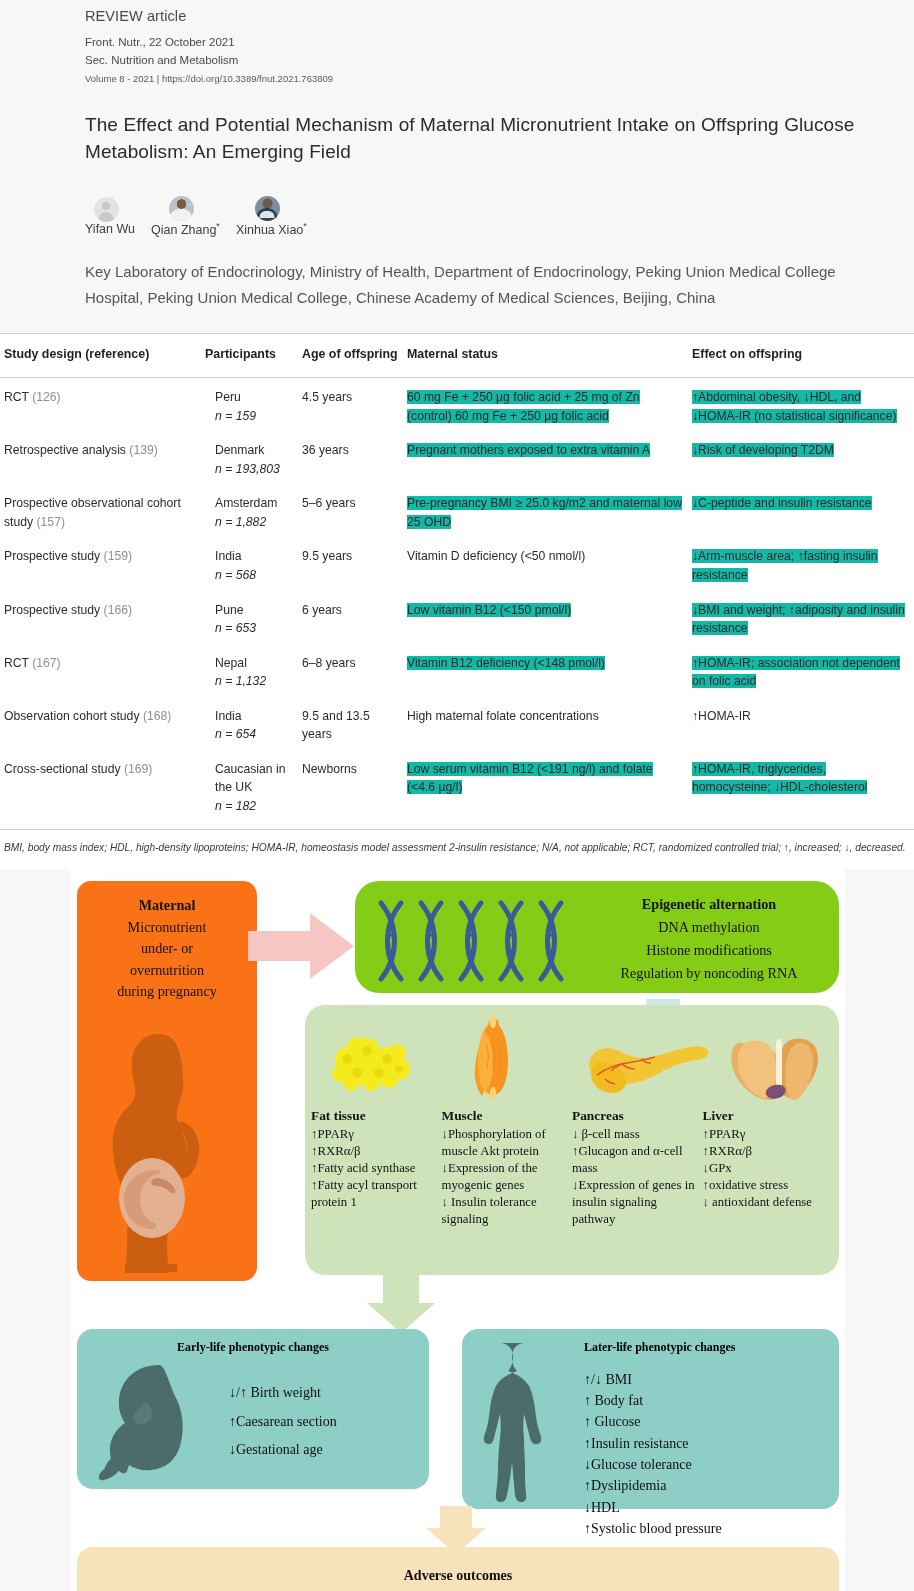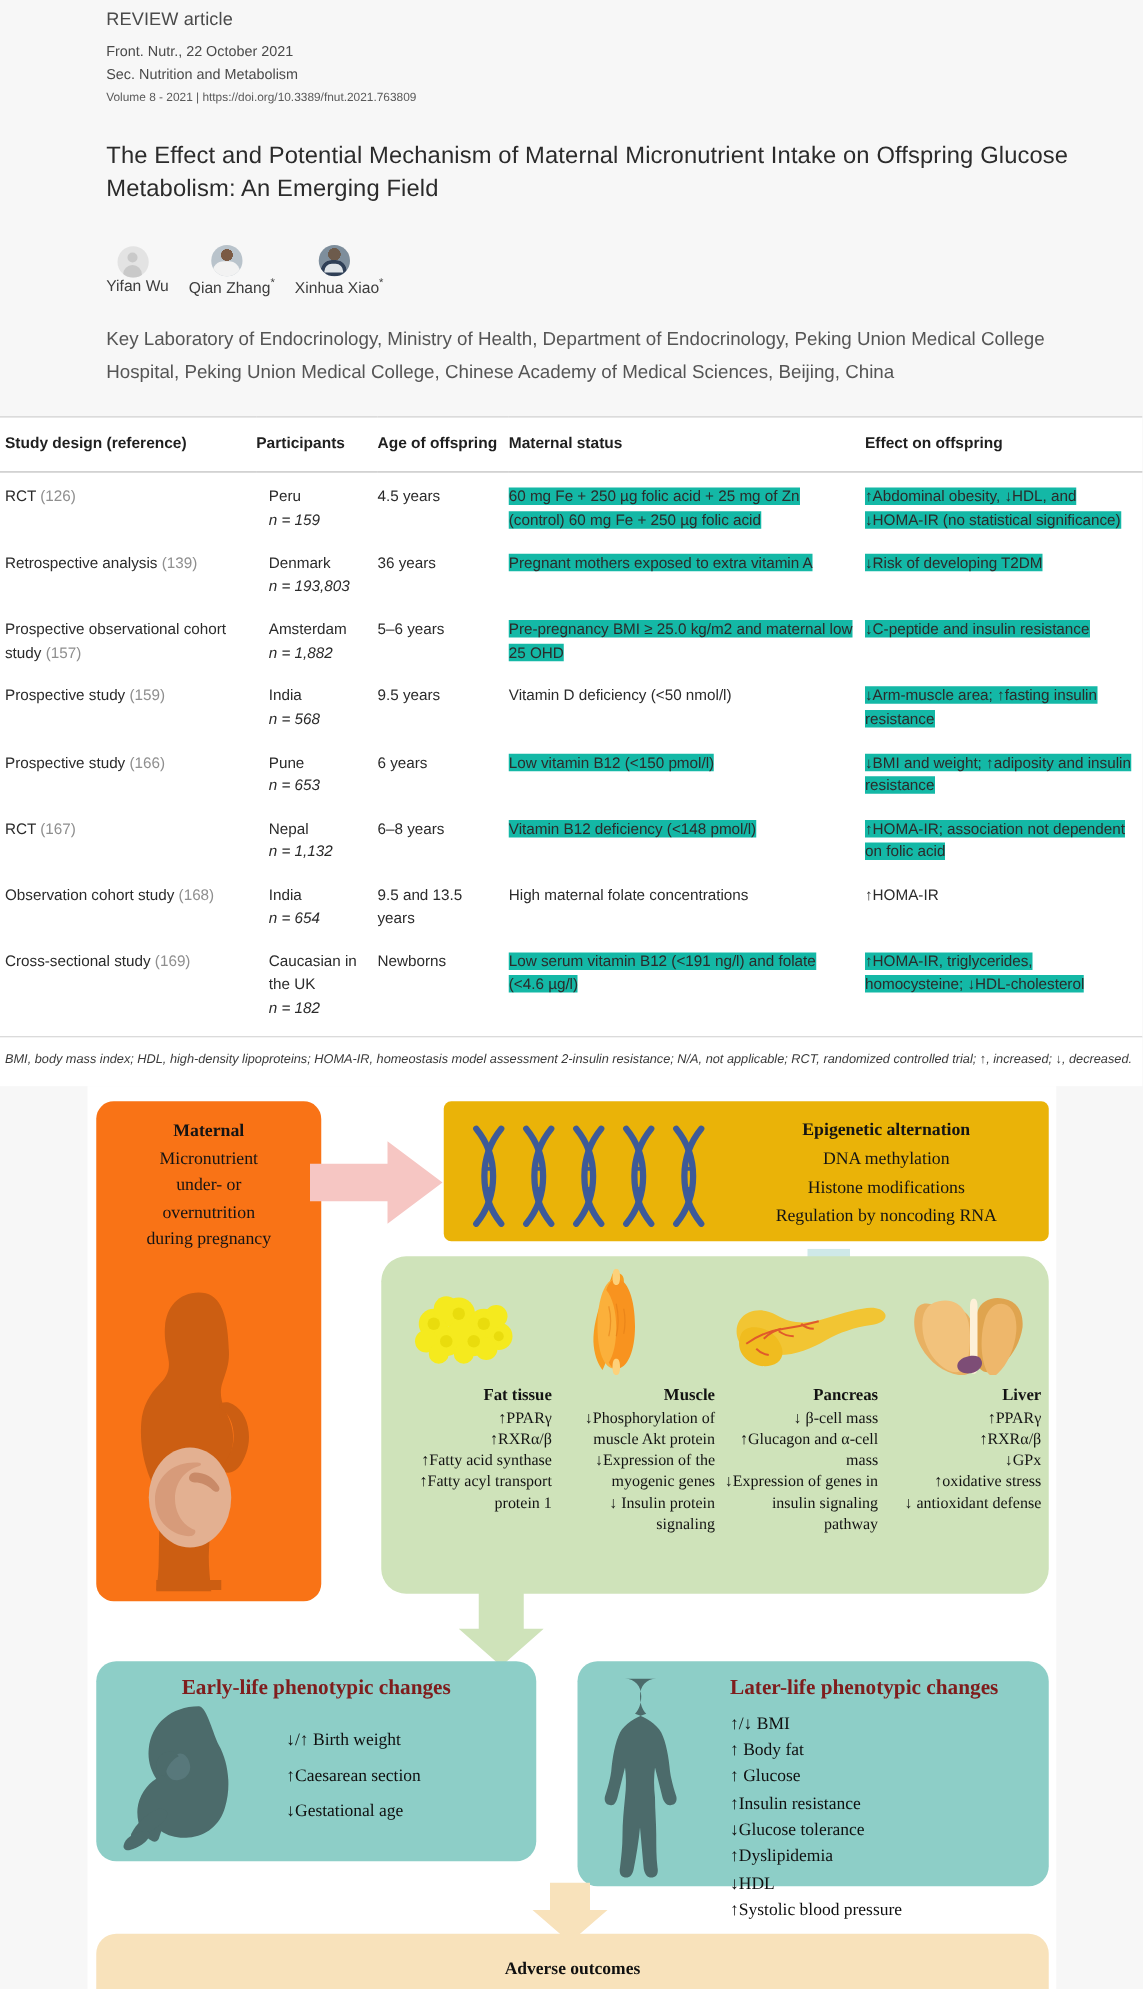--- a/index.html
+++ b/index.html
@@ -109,53 +109,53 @@
     text-align:center; font-size:14.2px; line-height:1.52; color:#141414;
   }
   .preg-svg { position:absolute; left:22px; top:145px; width:140px; height:250px; }
 
   .arrow-pink {
     position:absolute; left:178px; top:42px; width:108px; height:70px;
   }
 
   .box-epi {
     left:285px; top:12px; width:484px; height:112px;
-    background:#eab308; border-radius:6px;
+    background:#84cc16; border-radius:24px;
   }
   .dna-svg { position:absolute; left:18px; top:14px; width:205px; height:92px; }
   .epi-text {
     position:absolute; left:228px; top:12px; width:252px;
     text-align:center; font-size:14.2px; line-height:1.62; color:#141414;
   }
   .arrow-teal { position:absolute; left:562px; top:130px; width:62px; height:42px; }
 
   .box-organs {
     left:235px; top:136px; width:534px; height:270px;
     background:#cfe3ba; border-radius:20px;
   }
   .organ-imgs { position:absolute; left:0; top:10px; width:100%; height:85px; }
   .organ-cols {
     position:absolute; left:0; top:102px; width:100%;
     display:flex; justify-content:space-between; padding:0 6px;
   }
-  .organ-col { width:132px; text-align:right; font-size:12.8px; line-height:1.33; color:#131313; }
+  .organ-col { width:132px; text-align:left; font-size:12.8px; line-height:1.33; color:#131313; }
   .organ-col .organ-name { font-weight:700; font-size:13.4px; margin-bottom:1px; }
 
   .arrow-green { position:absolute; left:297px; top:404px; width:68px; height:60px; }
 
   .box-early {
     left:7px; top:460px; width:352px; height:160px;
     background:#8dcec7; border-radius:16px;
   }
   .box-later {
     left:392px; top:460px; width:377px; height:180px;
     background:#8dcec7; border-radius:16px;
   }
   .pheno-title {
-    text-align:center; font-weight:700; font-size:17px; color:#7f1d1d;
+    text-align:center; font-weight:700; font-size:12px; color:#000000;
     padding-top:11px;
   }
   .early-list {
     position:absolute; left:152px; top:50px; font-size:14px; line-height:2.05; color:#101010;
   }
   .fetus-svg { position:absolute; left:20px; top:32px; width:118px; height:120px; }
   .adult-svg { position:absolute; left:14px; top:12px; width:98px; height:165px; }
   .later-list {
     position:absolute; left:122px; top:40px; font-size:14px; line-height:1.52; color:#101010;
   }
@@ -426,21 +426,21 @@
             <div class="organ-name">Fat tissue</div>
             <div>↑PPARγ</div>
             <div>↑RXRα/β</div>
             <div>↑Fatty acid synthase</div>
             <div>↑Fatty acyl transport protein 1</div>
           </div>
           <div class="organ-col">
             <div class="organ-name">Muscle</div>
             <div>↓Phosphorylation of muscle Akt protein</div>
             <div>↓Expression of the myogenic genes</div>
-            <div>↓ Insulin protein signaling</div>
+            <div>↓ Insulin tolerance signaling</div>
           </div>
           <div class="organ-col">
             <div class="organ-name">Pancreas</div>
             <div>↓ β-cell mass</div>
             <div>↑Glucagon and α-cell mass</div>
             <div>↓Expression of genes in insulin signaling pathway</div>
           </div>
           <div class="organ-col">
             <div class="organ-name">Liver</div>
             <div>↑PPARγ</div>

